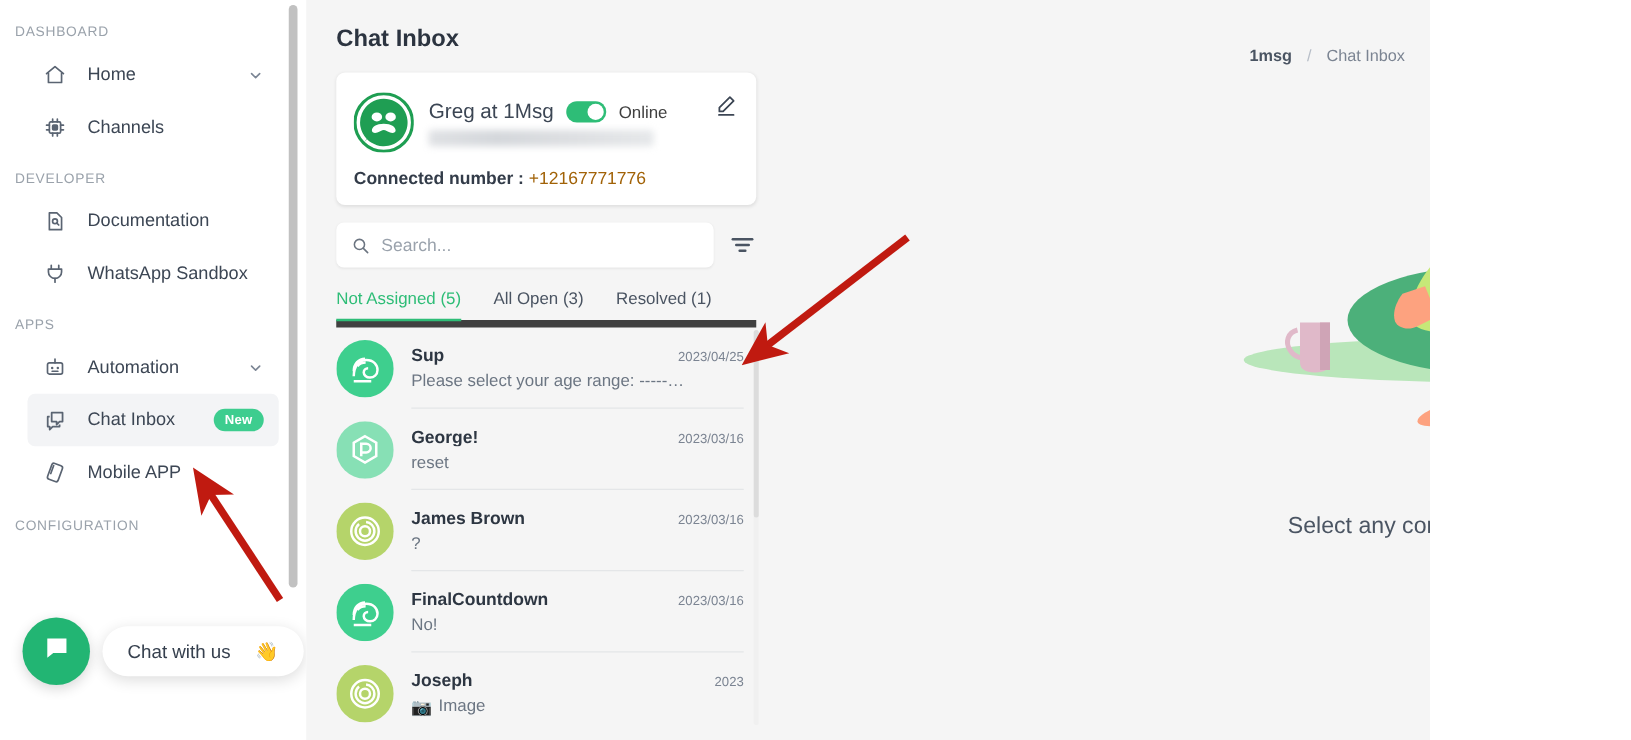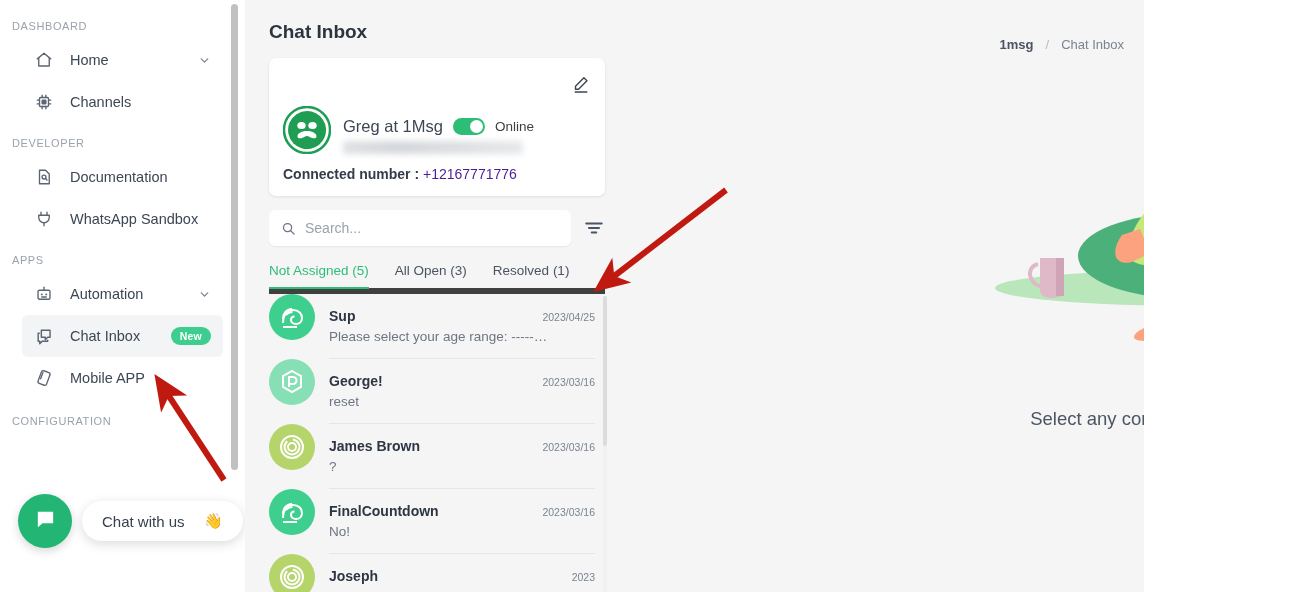--- a/index.html
+++ b/index.html
@@ -96,21 +96,21 @@
   .inbox-col {
     position: absolute; left: 24px; top: 58px;
     width: 580px; height: 534px;
   }
   .acct-card {
     width: 336px; background: #fff;
     border-radius: 7px; padding: 14px 16px 14px 14px;
     box-shadow: 0 1px 3px rgba(0,0,0,.09);
     position: relative;
   }
-  .acct-top { display: flex; align-items: flex-end; margin-top: 32px; }
+  .acct-top { display: flex; align-items: center; }
   .acct-avatar {
     width: 48px; height: 48px; flex: 0 0 48px;
     margin-right: 12px; margin-top: 2px;
   }
   .acct-info { flex: 1; padding-top: 2px; }
   .acct-row1 { display: flex; align-items: center; gap: 10px; }
   .acct-name { font-size: 16.5px; color: #3c4654; }
   .toggle {
     width: 32px; height: 17px; border-radius: 9px;
     background: #2ebd77; position: relative; cursor: pointer;
@@ -127,21 +127,21 @@
     filter: blur(3px); border-radius: 2px;
   }
   .edit-btn {
     position: absolute; right: 14px; top: 16px;
     color: #3c4654; cursor: pointer; display: flex;
   }
   .acct-num {
     margin-top: 12px; font-size: 14px; color: #5b6573;
   }
   .acct-num b { color: #333c49; font-weight: 700; }
-  .acct-num span.num { color: #4c1d95; }
+  .acct-num span.num { color: #a16207; }
 
   .search-row {
     margin-top: 14px; display: flex; align-items: center; gap: 12px;
     width: 336px;
   }
   .search-box {
     flex: 1; height: 36px; background: #fff;
     border-radius: 6px; display: flex; align-items: center;
     padding: 0 12px; box-shadow: 0 1px 2px rgba(0,0,0,.06);
   }
@@ -171,21 +171,21 @@
   }
   .conv-scroll-track {
     position: absolute; right: 2px; top: 2px;
     width: 4px; height: 316px; background: #f0f0f0; border-radius: 3px;
   }
   .conv-scroll-thumb {
     position: absolute; right: 2px; top: 2px;
     width: 4px; height: 150px; background: #dcdcdc; border-radius: 3px;
   }
   .conv-item {
-    display: flex; align-items: flex-start;
+    display: flex; align-items: center;
     height: 65px; padding-right: 14px;
     cursor: pointer;
   }
   .conv-ava { width: 46px; height: 46px; flex: 0 0 46px; margin-right: 14px; }
   .conv-body {
     flex: 1; min-width: 0; height: 65px;
     display: flex; flex-direction: column; justify-content: center;
     border-bottom: 1px solid #e4e6e8;
   }
   .conv-line1 { display: flex; align-items: baseline; }

